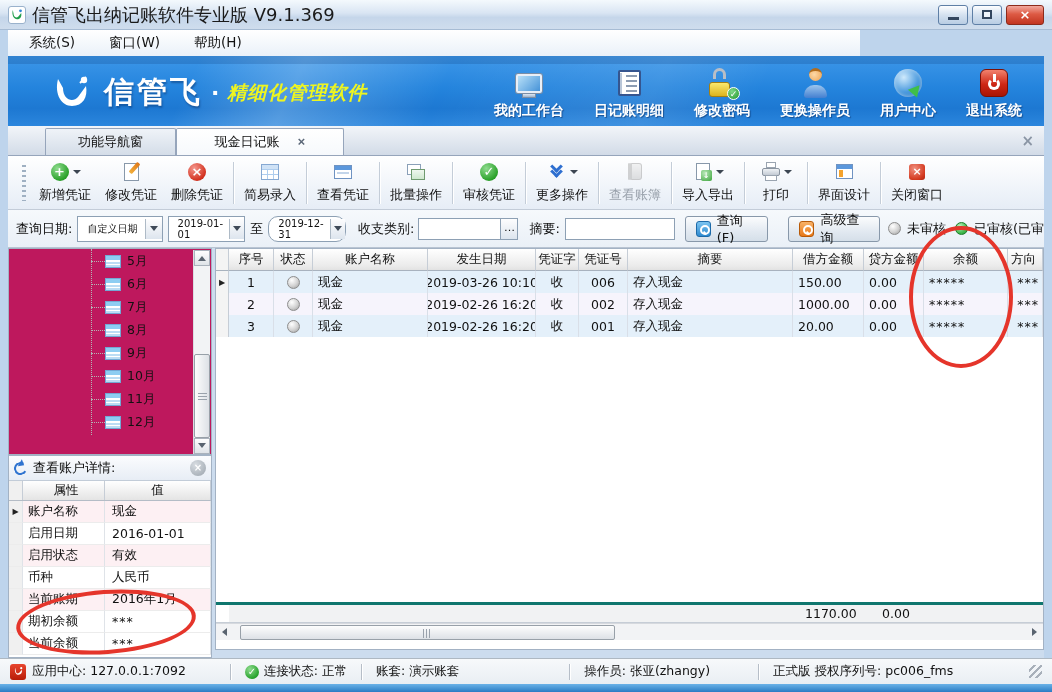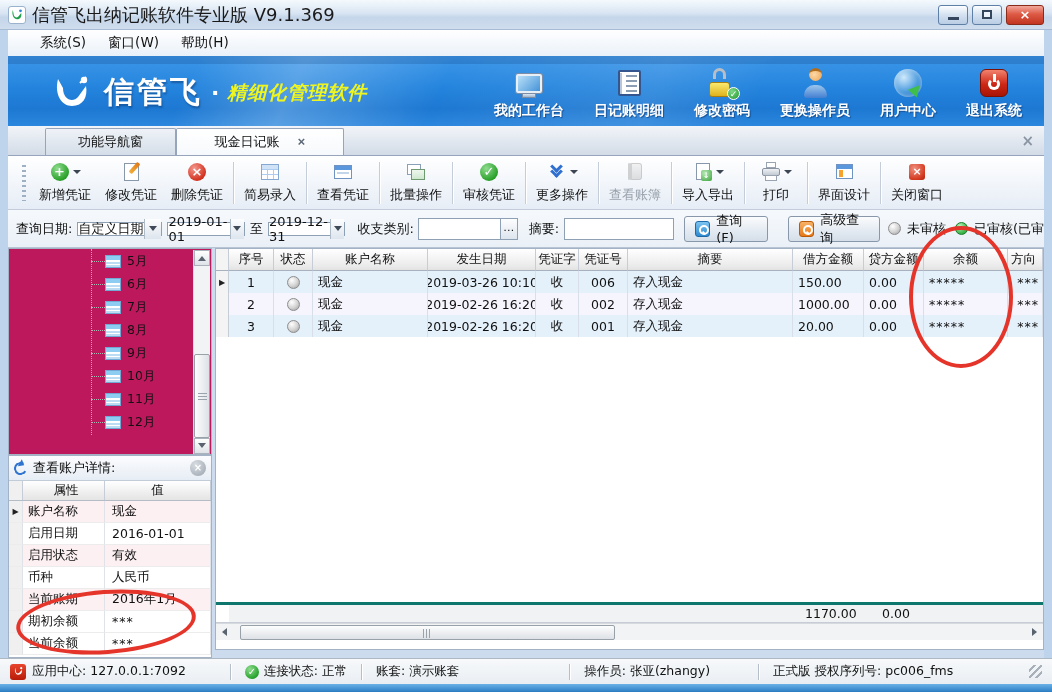--- a/index.html
+++ b/index.html
@@ -15,22 +15,22 @@
   .title-text { font-size:18px; color:#1a1a1a; }
   .wbtns { margin-left:auto; display:flex; gap:4px; }
   .wbtn { width:30px; height:20px; border:1px solid #5e7fa6; border-radius:3px;
     background:linear-gradient(#fdfeff,#d4e1f0 50%,#b9cde3); display:flex; align-items:center; justify-content:center; }
   .wbtn.close { width:38px; background:linear-gradient(#f2a99e,#dd5a44 45%,#c23520); border-color:#8c2a1a; color:#fff; font-weight:bold; }
   .glyph-min { width:11px; height:3px; background:#33465e; margin-top:8px; }
   .glyph-restore { width:10px; height:9px; border:2px solid #33465e; background:#eef4fb; }
   .glyph-x { font-size:13px; line-height:1; color:#fff; font-weight:bold; }
 
   
-  .menubar { position:absolute; top:30px; left:8px; width:1036px; height:26px;
-    background:linear-gradient(#ffffff,#eaf1f9); display:flex; align-items:center; padding-left:21px; }
+  .menubar { position:absolute; top:30px; left:8px; width:852px; height:26px;
+    background:linear-gradient(#ffffff,#eaf1f9); display:flex; align-items:center; padding-left:10px;gap:12px; }
   .menu-item { padding:3px 11px; font-size:13.5px; }
 
   
   .banner { position:absolute; top:56px; left:8px; width:1036px; height:70px;
     background:linear-gradient(180deg,#3d97e9 0%,#2484dd 45%,#1d78d2 75%,#2b86dd 100%); overflow:hidden; }
   .banner::before { content:''; position:absolute; left:0; top:0; width:100%; height:100%;
     background:linear-gradient(115deg, rgba(255,255,255,0) 18%, rgba(255,255,255,.22) 28%, rgba(255,255,255,0) 42%, rgba(255,255,255,.10) 62%, rgba(255,255,255,0) 72%); }
   .banner::after { content:''; position:absolute; left:0; top:0; width:100%; height:8px; background:rgba(0,40,100,.18); }
   .brand { position:absolute; left:42px; top:16px; display:flex; align-items:center; gap:8px; }
   .brand-name { color:#fff; font-size:30px; font-weight:bold; letter-spacing:3px; text-shadow:1px 2px 2px rgba(0,30,80,.4); }
@@ -108,21 +108,21 @@
   .ic-print .body { position:absolute; top:6px; left:1px; width:18px; height:8px; background:linear-gradient(#eef1f5,#c3cad4); border:1px solid #8a94a0; border-radius:2px; }
   .ic-print .paper2 { position:absolute; top:13px; left:4px; width:12px; height:6px; background:#fff; border:1px solid #9aa4b0; }
   .ic-design .w { width:17px; height:15px; border:1px solid #6f93c2; background:linear-gradient(#5b97dc 0 4px, #fff 4px); position:relative; }
   .ic-design .w::before { content:''; position:absolute; left:2px; top:5px; bottom:1px; width:4px; background:#f5a32c; }
   .ic-closewin .sq { width:16px; height:16px; border-radius:3px; background:radial-gradient(circle at 35% 30%,#f09080,#d43a20 70%,#aa2410); color:#fff; font-weight:bold; font-size:11px; line-height:15px; text-align:center; }
 
   
   .filterrow { position:absolute; top:210px; left:8px; width:1036px; height:38px;
     background:linear-gradient(#f6f9fc,#eaf0f7); border-bottom:1px solid #b9c4d2; display:flex; align-items:center; padding-left:8px; overflow:hidden; }
   .flabel { font-size:13px; white-space:nowrap; }
-  .combo { height:14px; background:#fff; border:1px solid #8da0b4; display:flex; align-items:center; font-size:13px; padding-left:0; }
+  .combo { height:26px; background:#fff; border:1px solid #8da0b4; display:flex; align-items:center; font-size:10px; padding-left:9px; }
   .combo .dd { width:17px; height:20px; margin-left:auto; background:linear-gradient(#fdfdfe,#dde5ee); border-left:1px solid #aebaC6; display:flex; align-items:center; justify-content:center; cursor:pointer; }
   .combo .dd::after { content:''; border:4px solid transparent; border-top:5px solid #3f4a58; margin-top:4px; }
   .tinput { height:22px; background:#fff; border:1px solid #8da0b4; font-size:12.5px; padding:0 4px; font-family:inherit; }
   .dots-btn { width:18px; height:22px; border:1px solid #8da0b4; border-left:none; background:linear-gradient(#fdfdfe,#dde5ee); font-size:11px; line-height:18px; text-align:center; cursor:pointer; }
   .fbtn { height:26px; border:1px solid #8898aa; border-radius:3px; background:linear-gradient(#fbfcfd,#e2e9f1 60%,#d5dfe9);
     display:flex; align-items:center; gap:6px; padding:0 10px; font-size:13px; cursor:pointer; }
   .mag { width:16px; height:16px; border-radius:3px; position:relative; }
   .mag.blue { background:linear-gradient(#7cc4f0,#2e8ad0); border:1px solid #1d6aa8; }
   .mag.orange { background:linear-gradient(#f8b268,#e87818); border:1px solid #b85a08; }
   .mag::before { content:''; position:absolute; left:3px; top:3px; width:6px; height:6px; border:2px solid #fff; border-radius:50%; }
@@ -459,21 +459,21 @@
     <span class="flabel">查询日期:</span>
     <span class="combo" style="width:90px;margin-left:5px;">
       <span>自定义日期</span>
         <span class="dd"></span>
     </span>
     <span class="combo" style="width:82px;margin-left:5px;">
       <span>2019-01-01</span>
         <span class="dd"></span>
     </span>
     <span class="flabel" style="margin:0 5px;">至</span>
-    <span class="combo" style="width:82px;">
+    <span class="combo" style="width:82px;border-radius:10px;">
       <span>2019-12-31</span>
         <span class="dd"></span>
     </span>
     <span class="flabel" style="margin-left:12px;">收支类别:</span>
     <input class="tinput" style="width: 83px; margin-left: 4px;" value="">
     <span class="dots-btn">…</span>
     <span class="flabel" style="margin-left:11px;">摘要:</span>
     <input class="tinput" style="width: 110px; margin-left: 5px;" value="">
     <span class="fbtn" style="margin-left:10px;">
       <span class="mag blue"></span>

